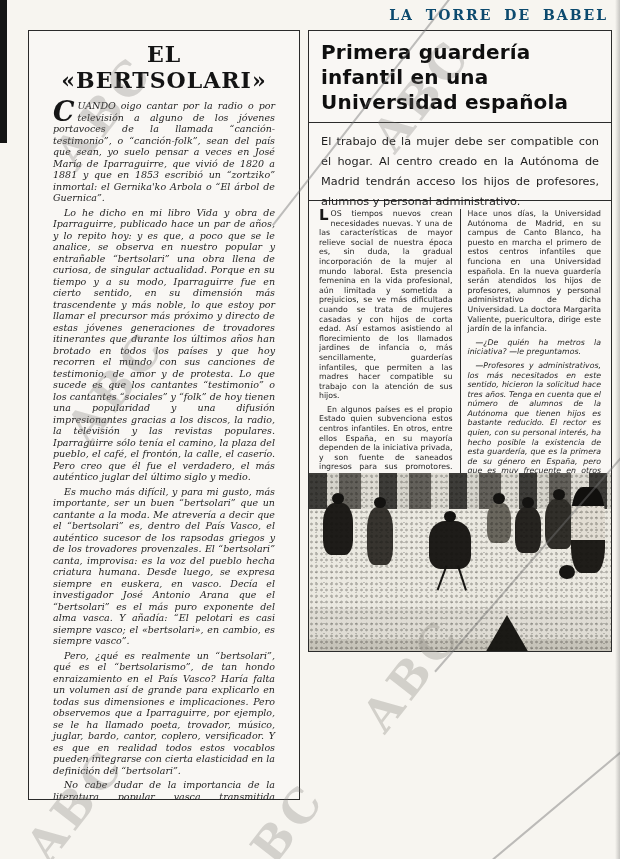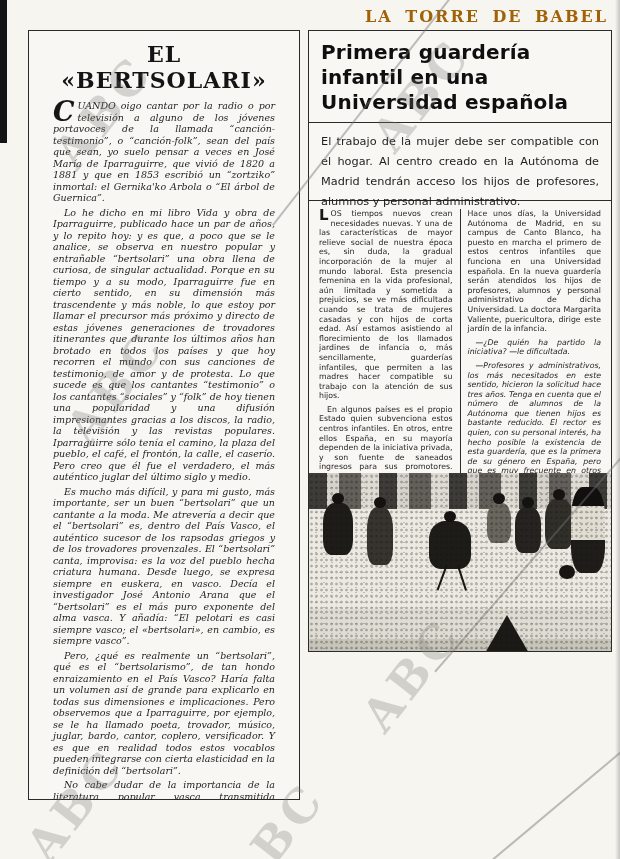--- a/index.html
+++ b/index.html
@@ -14,22 +14,22 @@
   .page-edge{position:absolute; right:0; top:0; width:5px; height:100%;
     background:linear-gradient(to left, rgba(70,70,70,.28), rgba(0,0,0,0));}
   .wm{position:absolute; font-family:"DejaVu Serif", serif; font-weight:bold;
       font-size:46px; letter-spacing:5px; color:rgba(118,116,110,.28);
       transform:rotate(-52deg); pointer-events:none; z-index:30; user-select:none;}
   .scrline{position:absolute; height:2px; background:rgba(115,115,115,.45);
       z-index:29; pointer-events:none;}
 
   
   .section-header{
-    position:absolute; top:7px; right:12px; font-size:16px; font-weight:bold;
-    letter-spacing:2px; word-spacing:5px; color:#a16207;
+    position:absolute; top:7px; right:12px; font-size:14px; font-weight:bold;
+    letter-spacing:2px; word-spacing:5px; color:#0c4a6e;
   }
 
   
   .left-article{
     position:absolute; left:28px; top:30px; width:272px; height:770px;
     border:1.5px solid #2b2b2b; box-sizing:border-box; padding:8px 24px 6px;
     overflow:hidden; background:rgba(255,255,255,.25);
   }
   .left-title{
     margin:2px 0 7px; text-align:center; font-size:22px; font-weight:bold;
@@ -166,21 +166,21 @@
 
     <div class="standfirst">El trabajo de la mujer debe ser compatible con el hogar. Al centro creado en la Autónoma de Madrid tendrán acceso los hijos de profesores, alumnos y personal administrativo.</div>
 
     <div class="columns">
       <div class="col col1">
         <p class="first"><span class="dropcap-sans">L</span><span>OS tiempos nuevos crean necesidades nuevas. Y una de las características de mayor relieve social de nuestra época es, sin duda, la gradual incorporación de la mujer al mundo laboral. Esta presencia femenina en la vida profesional, aún limitada y sometida a prejuicios, se ve más dificultada cuando se trata de mujeres casadas y con hijos de corta edad. Así estamos asistiendo al florecimiento de los llamados jardines de infancia o, más sencillamente, guarderías infantiles, que permiten a las madres hacer compatible su trabajo con la atención de sus hijos.</span></p>
         <p>En algunos países es el propio Estado quien subvenciona estos centros infantiles. En otros, entre ellos España, en su mayoría dependen de la iniciativa privada, y son fuente de saneados ingresos para sus promotores. Debido a su precio y a su relativa escasez se puede decir que estamos en los comienzos en cuanto a guarderías se refiere.</p>
       </div>
       <div class="col col2">
         <p class="first">Hace unos días, la Universidad Autónoma de Madrid, en su campus de Canto Blanco, ha puesto en marcha el primero de estos centros infantiles que funciona en una Universidad española. En la nueva guardería serán atendidos los hijos de profesores, alumnos y personal administrativo de dicha Universidad. La doctora Margarita Valiente, puericultora, dirige este jardín de la infancia.</p>
-        <p class="qa">—¿De quién ha partido la iniciativa? —le dificultada.</p>
+        <p class="qa">—¿De quién ha metros la iniciativa? —le preguntamos.</p>
         <p class="qa">—Profesores y administrativos, los más necesitados en este sentido, hicieron la solicitud hace tres años. Tenga en cuenta que el número de alumnos de la Autónoma que tienen hijos es bastante reducido. El rector es quien, con su personal interés, ha hecho posible la existencia de esta guardería, que es la primera de su género en España, pero que es muy frecuente en otros países.</p>
 
       </div>
     </div>
 
     <div class="photo photo1">
       <div class="p1-topband"></div>
       <div class="fig" style="left:14px; top:30px; width:30px; height:52px;"></div>
       <div class="fig" style="left:58px; top:34px; width:26px; height:58px; background:#3a3833;"></div>
       <div class="fig" style="left:120px; top:48px; width:42px; height:48px;"></div>

